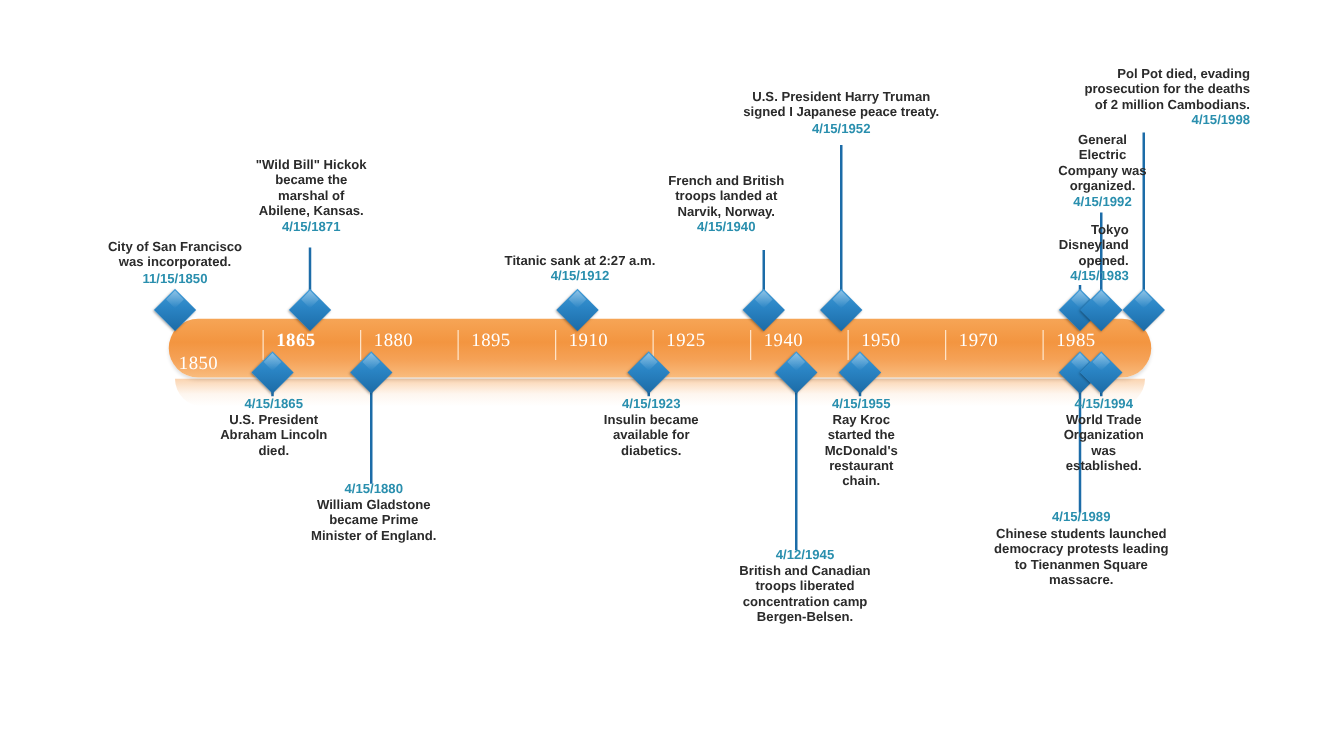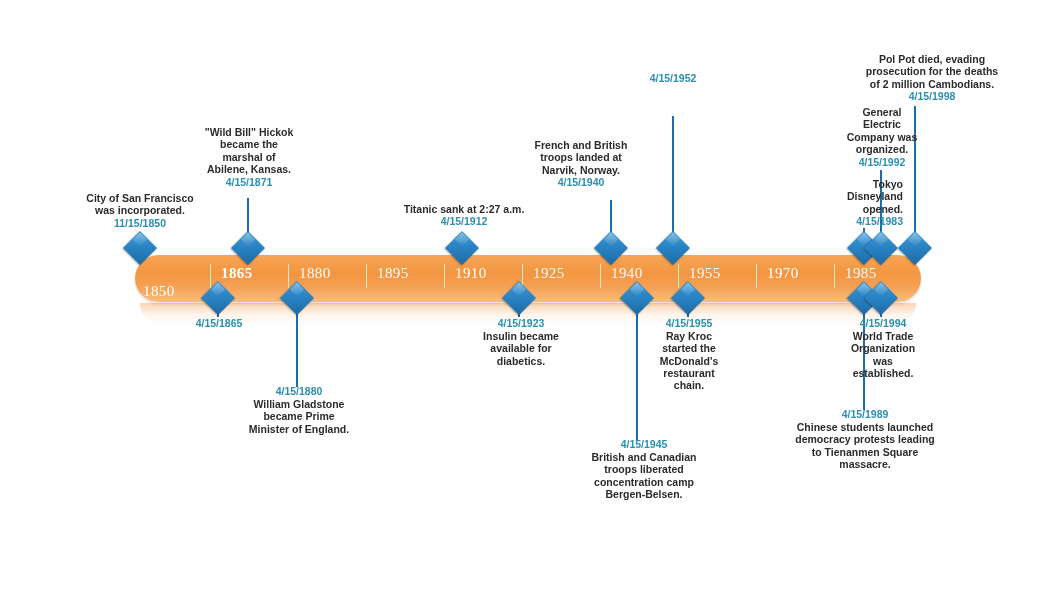--- a/index.html
+++ b/index.html
@@ -134,21 +134,21 @@
       <div class="axis-tick-label" style="left: 299px;">1880</div>
       <div class="axis-divider" style="left: 288px;"></div>
       <div class="axis-tick-label" style="left: 377px;">1895</div>
       <div class="axis-divider" style="left: 366px;"></div>
       <div class="axis-tick-label" style="left: 455px;">1910</div>
       <div class="axis-divider" style="left: 444px;"></div>
       <div class="axis-tick-label" style="left: 533px;">1925</div>
       <div class="axis-divider" style="left: 522px;"></div>
       <div class="axis-tick-label" style="left: 611px;">1940</div>
       <div class="axis-divider" style="left: 600px;"></div>
-      <div class="axis-tick-label" style="left: 689px;">1955</div>
+      <div class="axis-tick-label" style="left: 689px;">1950</div>
       <div class="axis-divider" style="left: 678px;"></div>
       <div class="axis-tick-label" style="left: 767px;">1970</div>
       <div class="axis-divider" style="left: 756px;"></div>
       <div class="axis-tick-label" style="left: 845px;">1985</div>
       <div class="axis-divider" style="left: 834px;"></div>
     </div>
   <div id="connectors-layer">
       <div class="connector" style="left: 217px; top: 305px; height: 12px;"></div>
       <div class="connector" style="left: 247px; top: 198px; height: 50px;"></div>
       <div class="connector" style="left: 296px; top: 303px; height: 84px;"></div>
@@ -181,20 +181,23 @@
       <div class="marker" style="left: 903px; top: 236px;"></div>
     </div>
   <div id="events-layer">
       <div class="event" style="left: 70px; width: 140px; top: 192px;">
         <div class="event-text">City of San Francisco
 was incorporated.</div>
         <div class="event-date">11/15/1850</div>
       </div>
       <div class="event" style="left: 155px; width: 128px; top: 317px;">
         <div class="event-date">4/15/1865</div>
+        <div class="event-text">U.S. President
+Abraham Lincoln
+died.</div>
       </div>
       <div class="event" style="left: 186px; width: 126px; top: 126px;">
         <div class="event-text">"Wild Bill" Hickok
 became the
 marshal of
 Abilene, Kansas.</div>
         <div class="event-date">4/15/1871</div>
       </div>
       <div class="event" style="left: 230px; width: 138px; top: 385px;">
         <div class="event-date">4/15/1880</div>
@@ -212,27 +215,29 @@
 available for
 diabetics.</div>
       </div>
       <div class="event" style="left: 520px; width: 122px; top: 139px;">
         <div class="event-text">French and British
 troops landed at
 Narvik, Norway.</div>
         <div class="event-date">4/15/1940</div>
       </div>
       <div class="event" style="left: 574px; width: 140px; top: 438px;">
-        <div class="event-date">4/15/1945</div>
+        <div class="event-date">4/12/1945</div>
         <div class="event-text">British and Canadian
 troops liberated
 concentration camp
 Bergen-Belsen.</div>
       </div>
       <div class="event" style="left: 585px; width: 176px; top: 72px;">
+        <div class="event-text">U.S. President Harry Truman
+signed I Japanese peace treaty.</div>
         <div class="event-date">4/15/1952</div>
       </div>
       <div class="event" style="left: 633px; width: 112px; top: 317px;">
         <div class="event-date">4/15/1955</div>
         <div class="event-text">Ray Kroc
 started the
 McDonald's
 restaurant
 chain.</div>
       </div>
@@ -256,21 +261,21 @@
 organized.</div>
         <div class="event-date">4/15/1992</div>
       </div>
       <div class="event" style="left: 827px; width: 112px; top: 317px;">
         <div class="event-date">4/15/1994</div>
         <div class="event-text">World Trade
 Organization
 was
 established.</div>
       </div>
-      <div class="event" style="left: 846px; width: 172px; top: 53px;">
+      <div class="event" style="left: 828px; width: 172px; top: 53px; text-align: right;">
         <div class="event-text">Pol Pot died, evading
 prosecution for the deaths
 of 2 million Cambodians.</div>
         <div class="event-date">4/15/1998</div>
       </div>
     </div>
 
 </div>
 
 </body></html>

